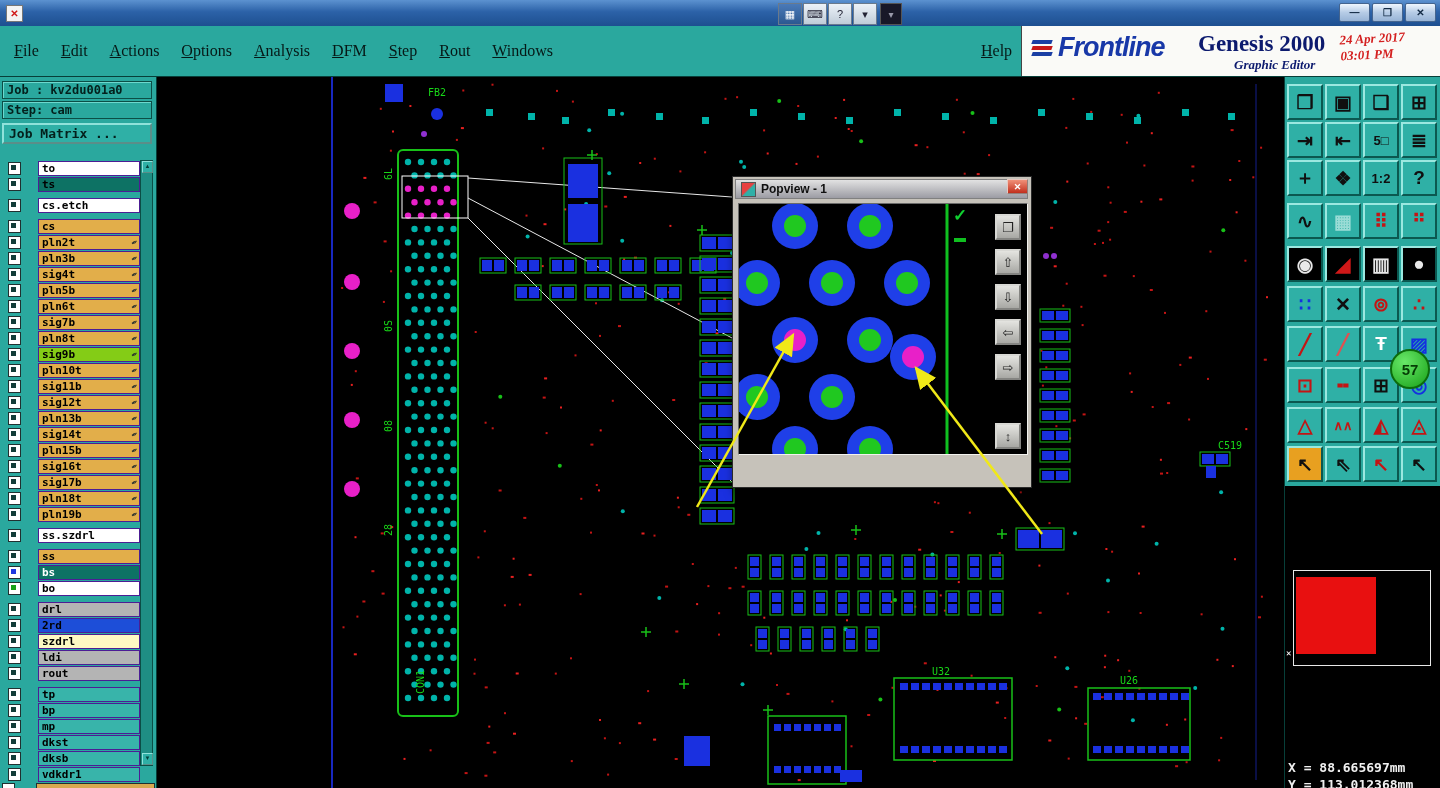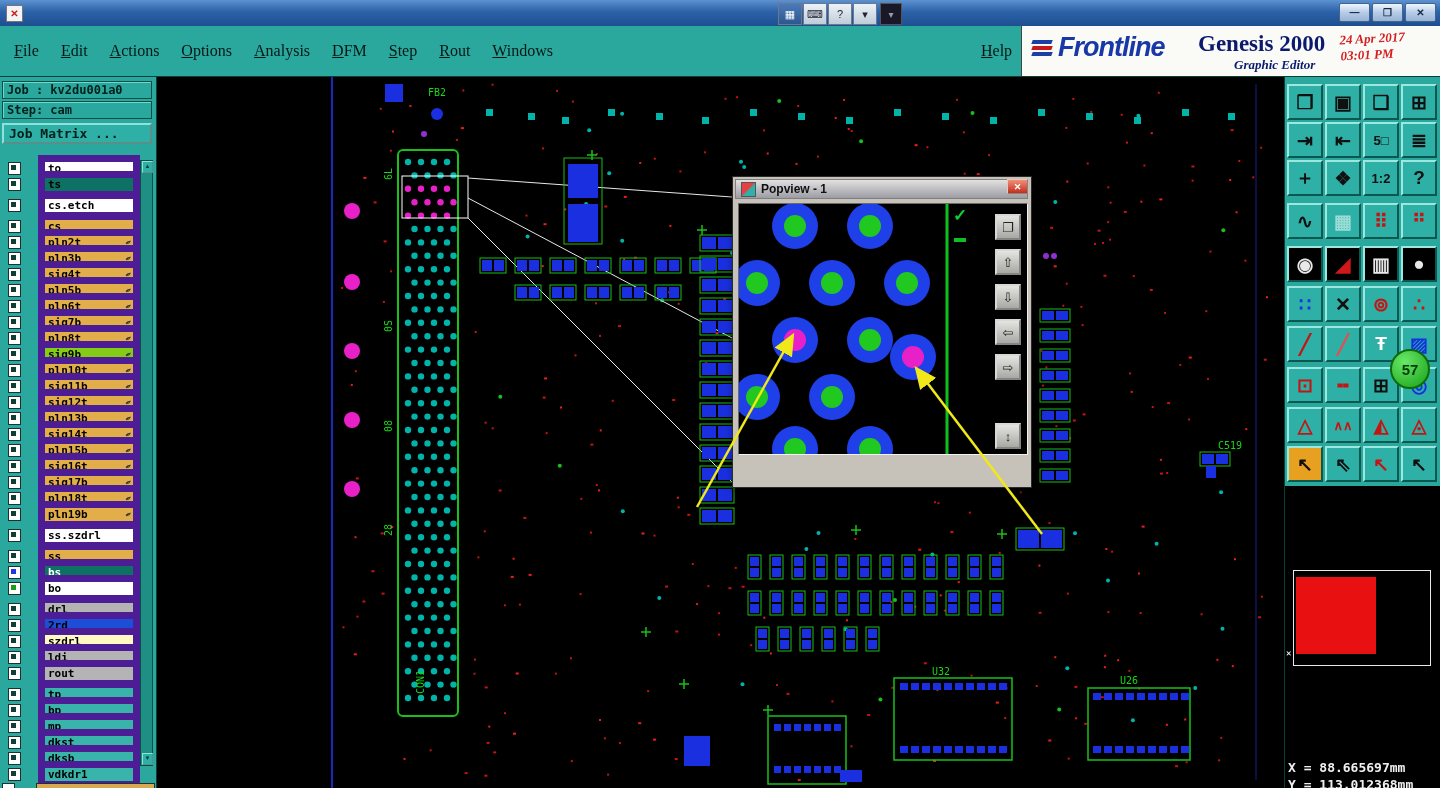--- a/index.html
+++ b/index.html
@@ -53,21 +53,21 @@
   .matrix-btn{position:absolute;left:2px;top:47px;width:150px;height:21px;border:2px outset #8fe2da;
     font-family:"DejaVu Sans Mono",monospace;font-weight:bold;font-size:13px;color:#04201c;
     display:flex;align-items:center;padding-left:5px;box-sizing:border-box;background:#2fb0a6;}
   #layer-list{position:absolute;left:0;top:84px;width:140px;}
   .layer-row{height:16px;display:flex;align-items:center;}
   .layer-row.gap{margin-top:5px;}
   .layer-check{width:11px;height:11px;margin-left:8px;background:#fff;border:1px solid #203030;position:relative;flex:none;}
   .layer-check::after{content:"";position:absolute;left:2px;top:2px;width:5px;height:5px;background:#123c38;}
   .check-blue::after{background:#2038e0;}
   .check-green::after{background:#18a018;}
-  .layer-label{margin-left:17px;width:97px;height:13px;border:7px solid #4c1d95;
+  .layer-label{margin-left:17px;width:97px;height:13px;border:1px solid #4c1d95;
     font-family:"DejaVu Sans Mono",monospace;font-weight:bold;font-size:11px;line-height:13px;
     padding-left:3px;position:relative;box-sizing:content-box;}
   .feather{position:absolute;right:2px;top:-1px;font-size:10px;color:#28302e;transform:rotate(-28deg);}
   .sidebar-scroll{position:absolute;left:140px;top:84px;width:13px;height:606px;background:#1f8e84;
     border:1px solid #0b4e46;box-sizing:border-box;}
   .scroll-btn{position:absolute;left:1px;width:9px;height:10px;background:#2fb0a6;border:1px outset #8fe2da;
     font-size:6px;color:#04403a;text-align:center;line-height:9px;}
   .partial-check{position:absolute;left:2px;top:707px;width:11px;height:8px;background:#fff;border:1px solid #203030;}
   .partial-box{position:absolute;left:36px;top:707px;width:117px;height:9px;background:#d8a850;border:1px solid #203030;}
 

